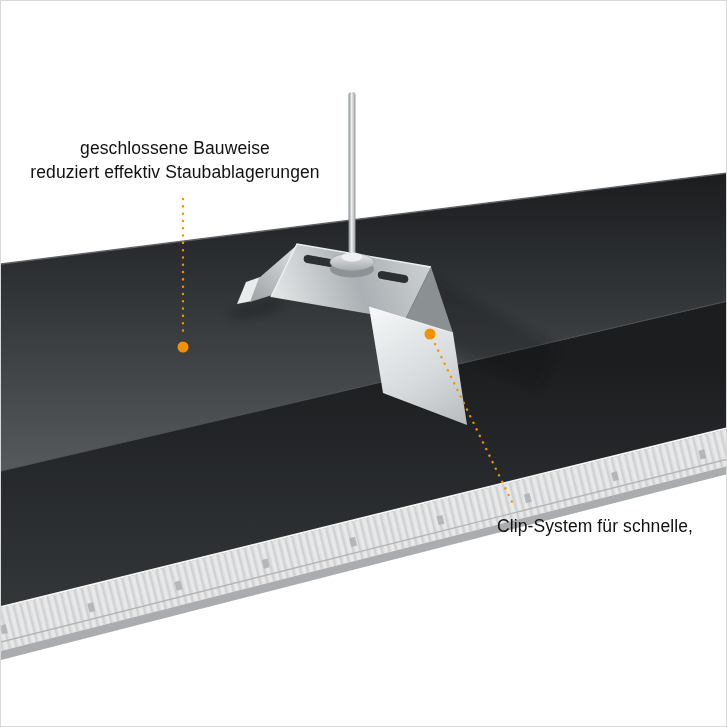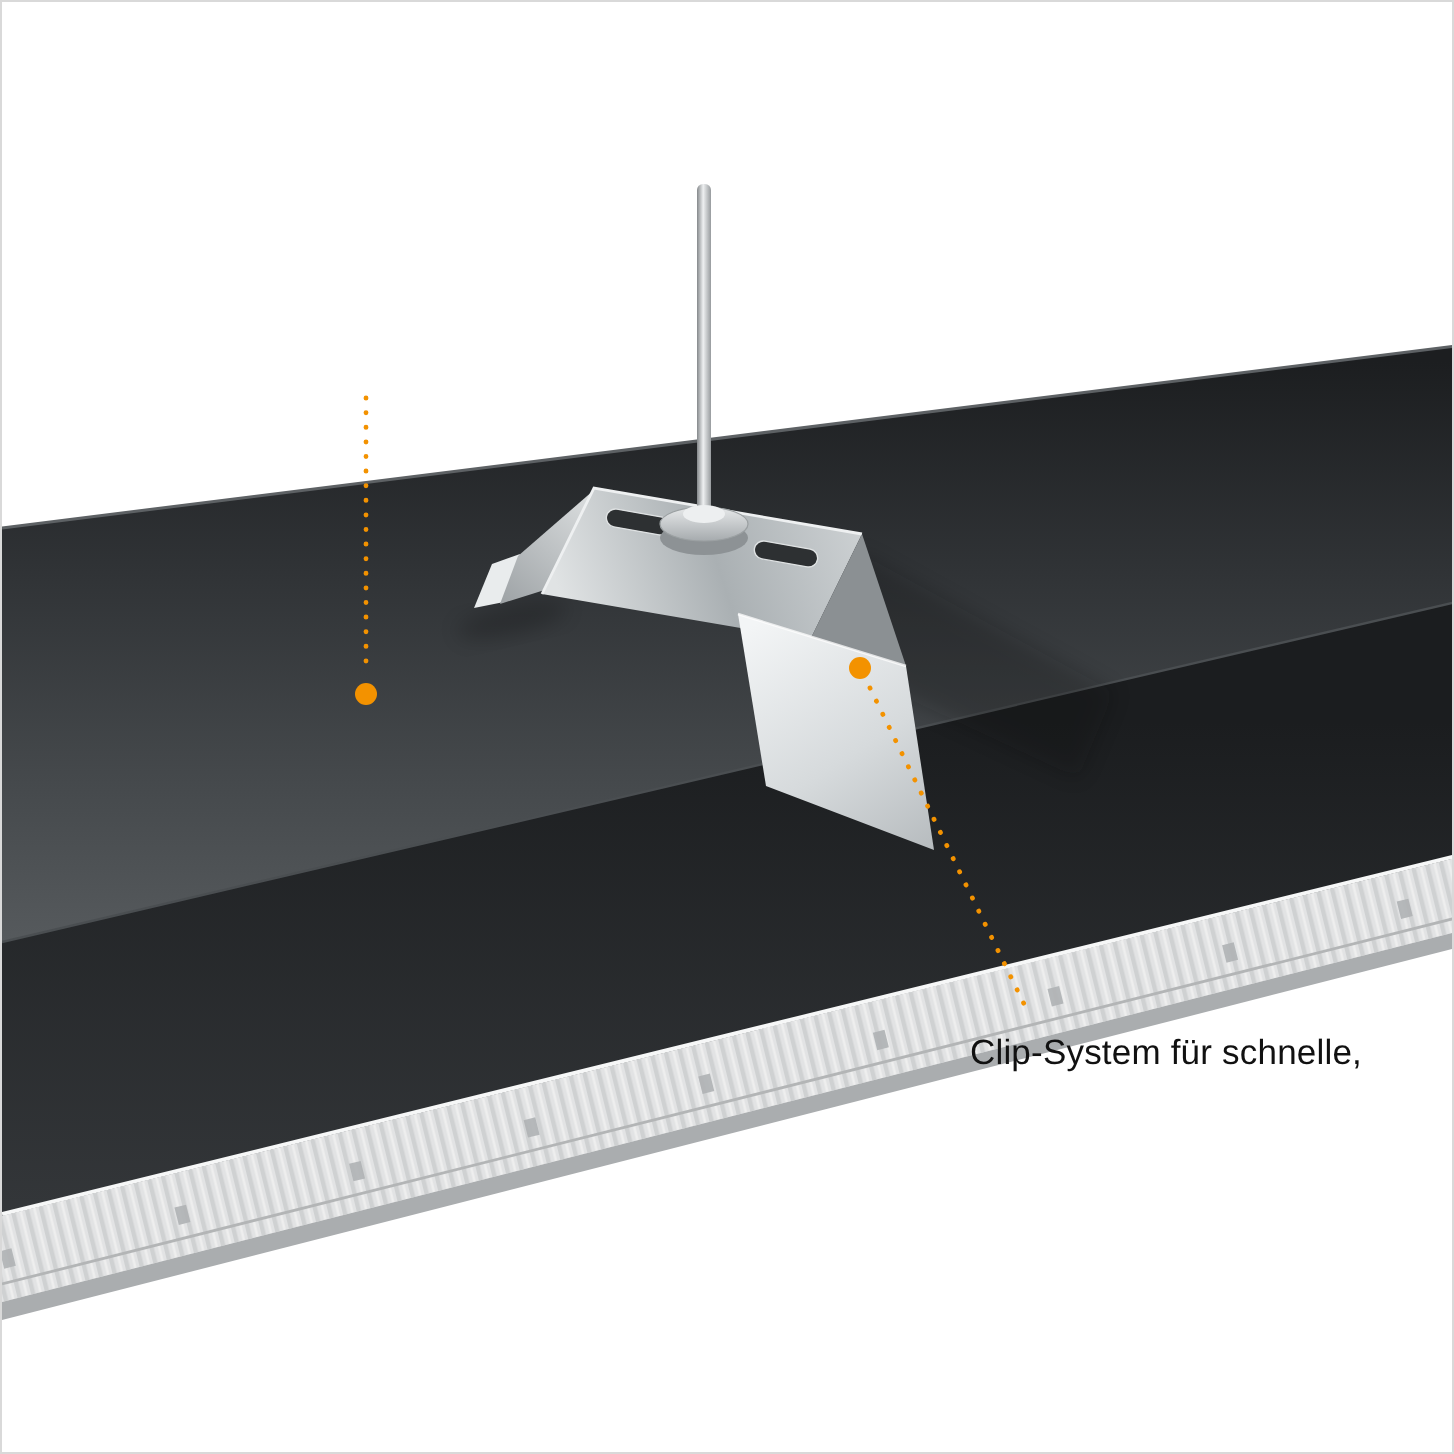--- a/index.html
+++ b/index.html
@@ -9,21 +9,21 @@
     background:#ffffff;border:1px solid #d9d9d9;box-sizing:border-box;
     overflow:hidden;font-family:"Liberation Sans",sans-serif;
   }
   .scene{position:absolute;left:0;top:0;width:727px;height:727px;}
   .annotation{
     position:absolute;text-align:center;color:#111111;
     font-size:17.5px;line-height:24px;letter-spacing:.1px;
   }
   .annotation .line{white-space:nowrap;}
   #annotation-enclosed{left:8px;top:135px;width:332px;}
-  #annotation-clip{left:454px;top:513px;width:256px;}
+  #annotation-clip{left:466px;top:513px;width:256px;}
   .leader{stroke:var(--accent);stroke-width:2.4;stroke-linecap:round;stroke-dasharray:.1 7.2;fill:none;}
   .leader-dot{fill:var(--accent);}
 </style>
 </head>
 <body>
 
 <div class="canvas">
 
   <svg class="scene" viewBox="0 0 727 727" xmlns="http://www.w3.org/2000/svg">
     <defs>
@@ -102,18 +102,22 @@
       <ellipse cx="351" cy="261" rx="22" ry="8.5" fill="url(#gradDisc)" stroke="#9ba0a2" stroke-width="0.6"></ellipse>
       <ellipse cx="351" cy="256" rx="10.5" ry="4.5" fill="#edeff0"></ellipse>
     </g>
 
     <line class="leader" x1="182" y1="198" x2="182" y2="334"></line>
     <circle class="leader-dot" cx="182" cy="346" r="5.5"></circle>
     <line class="leader" x1="434" y1="343" x2="512" y2="503"></line>
     <circle class="leader-dot" cx="429" cy="333" r="5.5"></circle>
   </svg>
 
+  <div class="annotation" id="annotation-enclosed">
+    <div class="line">geschlossene Bauweise</div>
+    <div class="line">reduziert effektiv Staubablagerungen</div>
+  </div>
 
   <div class="annotation" id="annotation-clip">
     <div class="line">Clip-System für schnelle,</div>
   </div>
 
 </div>
 
 </body></html>

